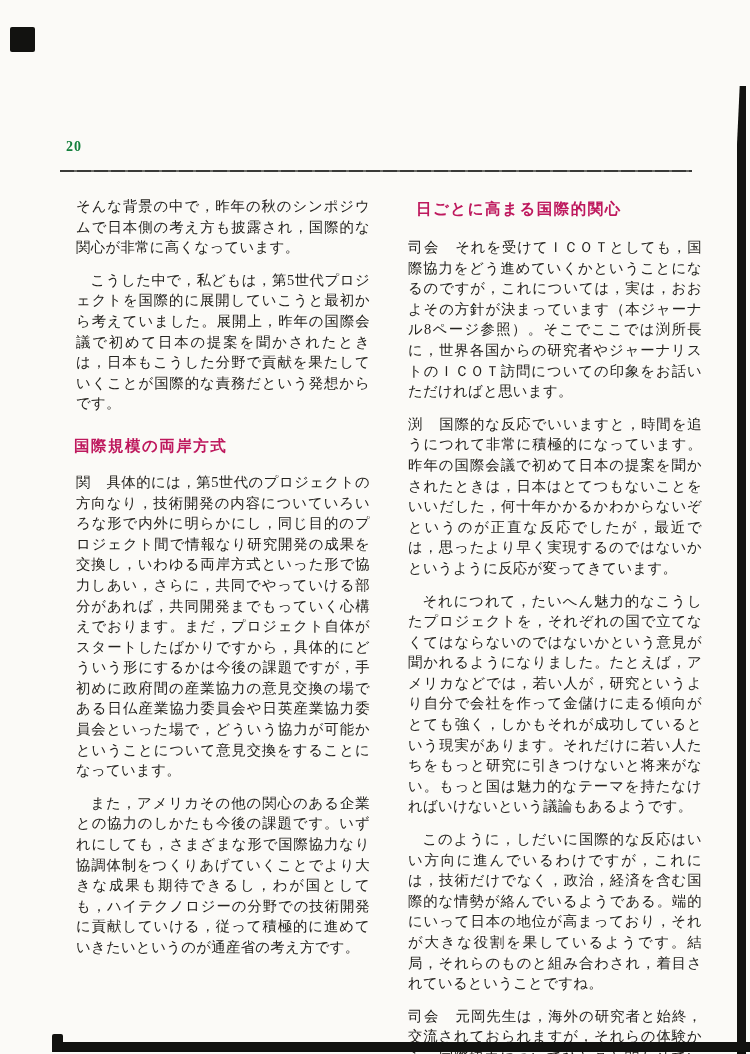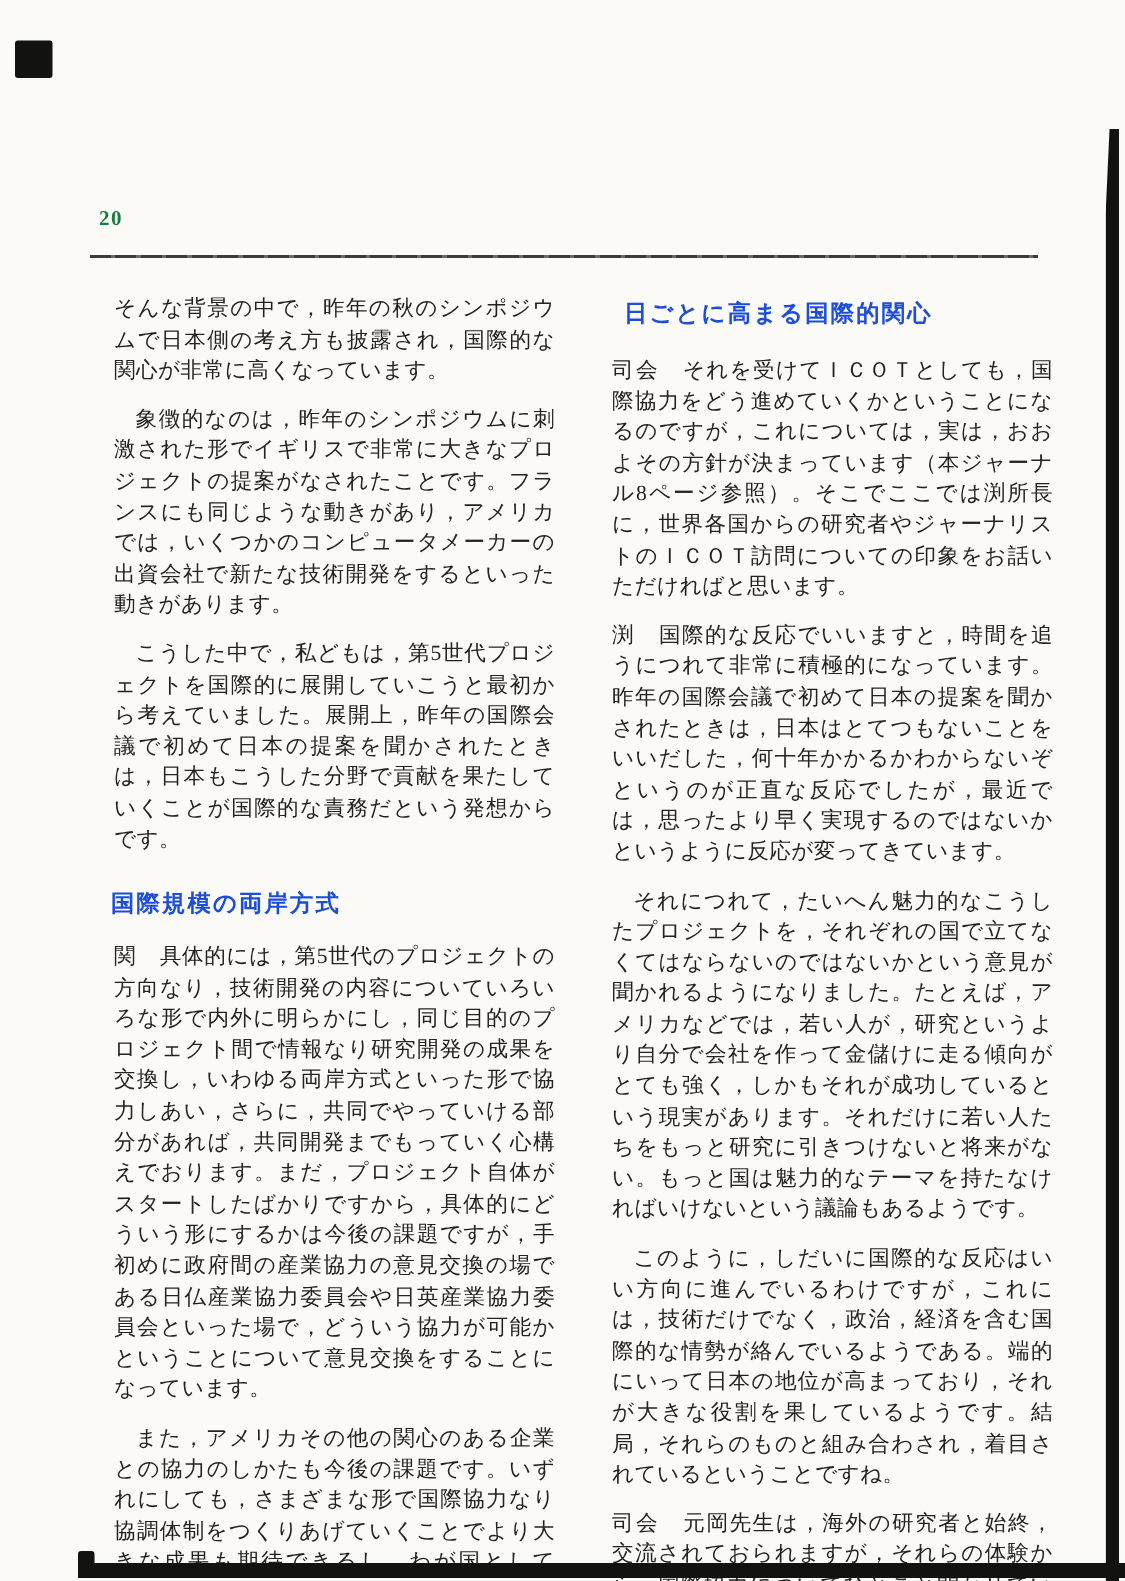--- a/index.html
+++ b/index.html
@@ -45,21 +45,21 @@
   .speaker {
     font-family: "Liberation Sans", "DejaVu Sans", sans-serif;
     font-weight: 400;
     letter-spacing: 1px;
   }
   .heading {
     font-family: Liberation Sans, sans-serif;
     font-size: 15.5px;
     font-weight: 700;
     letter-spacing: 1.5px;
-    color: #1d4ed8;
+    color: #be185d;
     margin: 22px 0 15px 10px;
   }
   .col-right .heading:first-child { margin: 15px 0 17px 20px; }
 
   
   .mark { position: absolute; background: #121210; }
   .mark-tl { left: 10px; top: 27px; width: 25px; height: 25px; border-radius: 2px; }
   .mark-right { left: 737px; top: 86px; width: 9px; height: 968px;
                 clip-path: polygon(30% 0, 100% 0, 100% 100%, 0 100%, 0 6%); }
   .mark-bottom { left: 52px; top: 1042px; width: 698px; height: 10px; }
@@ -68,21 +68,20 @@
 </head>
 <body>
 
 <div class="page">
   <div class="page-number">20</div>
   <div class="rule"></div>
 
   <div class="columns">
     <div class="col col-left" id="col-left">
         <p class="para">そんな背景の中で，昨年の秋のシンポジウムで日本側の考え方も披露され，国際的な関心が非常に高くなっています。</p>
-        <p class="para indent">象徴的なのは，昨年のシンポジウムに刺激された形でイギリスで非常に大きなプロジェクトの提案がなされたことです。フランスにも同じような動きがあり，アメリカでは，いくつかのコンピュータメーカーの出資会社で新たな技術開発をするといった動きがあります。</p>
         <p class="para indent">こうした中で，私どもは，第5世代プロジェクトを国際的に展開していこうと最初から考えていました。展開上，昨年の国際会議で初めて日本の提案を聞かされたときは，日本もこうした分野で貢献を果たしていくことが国際的な責務だという発想からです。</p>
         <h2 class="heading">国際規模の両岸方式</h2>
         <p class="para"><b class="speaker">関</b>　具体的には，第5世代のプロジェクトの方向なり，技術開発の内容についていろいろな形で内外に明らかにし，同じ目的のプロジェクト間で情報なり研究開発の成果を交換し，いわゆる両岸方式といった形で協力しあい，さらに，共同でやっていける部分があれば，共同開発までもっていく心構えでおります。まだ，プロジェクト自体がスタートしたばかりですから，具体的にどういう形にするかは今後の課題ですが，手初めに政府間の産業協力の意見交換の場である日仏産業協力委員会や日英産業協力委員会といった場で，どういう協力が可能かということについて意見交換をすることになっています。</p>
         <p class="para indent">また，アメリカその他の関心のある企業との協力のしかたも今後の課題です。いずれにしても，さまざまな形で国際協力なり協調体制をつくりあげていくことでより大きな成果も期待できるし，わが国としても，ハイテクノロジーの分野での技術開発に貢献していける，従って積極的に進めていきたいというのが通産省の考え方です。</p>
       </div>
     <div class="col col-right" id="col-right">
         <h2 class="heading">日ごとに高まる国際的関心</h2>
         <p class="para"><b class="speaker">司会</b>　それを受けてＩＣＯＴとしても，国際協力をどう進めていくかということになるのですが，これについては，実は，おおよその方針が決まっています（本ジャーナル8ページ参照）。そこでここでは渕所長に，世界各国からの研究者やジャーナリストのＩＣＯＴ訪問についての印象をお話いただければと思います。</p>
         <p class="para"><b class="speaker">渕</b>　国際的な反応でいいますと，時間を追うにつれて非常に積極的になっています。昨年の国際会議で初めて日本の提案を聞かされたときは，日本はとてつもないことをいいだした，何十年かかるかわからないぞというのが正直な反応でしたが，最近では，思ったより早く実現するのではないかというように反応が変ってきています。</p>
         <p class="para indent">それにつれて，たいへん魅力的なこうしたプロジェクトを，それぞれの国で立てなくてはならないのではないかという意見が聞かれるようになりました。たとえば，アメリカなどでは，若い人が，研究というより自分で会社を作って金儲けに走る傾向がとても強く，しかもそれが成功しているという現実があります。それだけに若い人たちをもっと研究に引きつけないと将来がない。もっと国は魅力的なテーマを持たなければいけないという議論もあるようです。</p>

